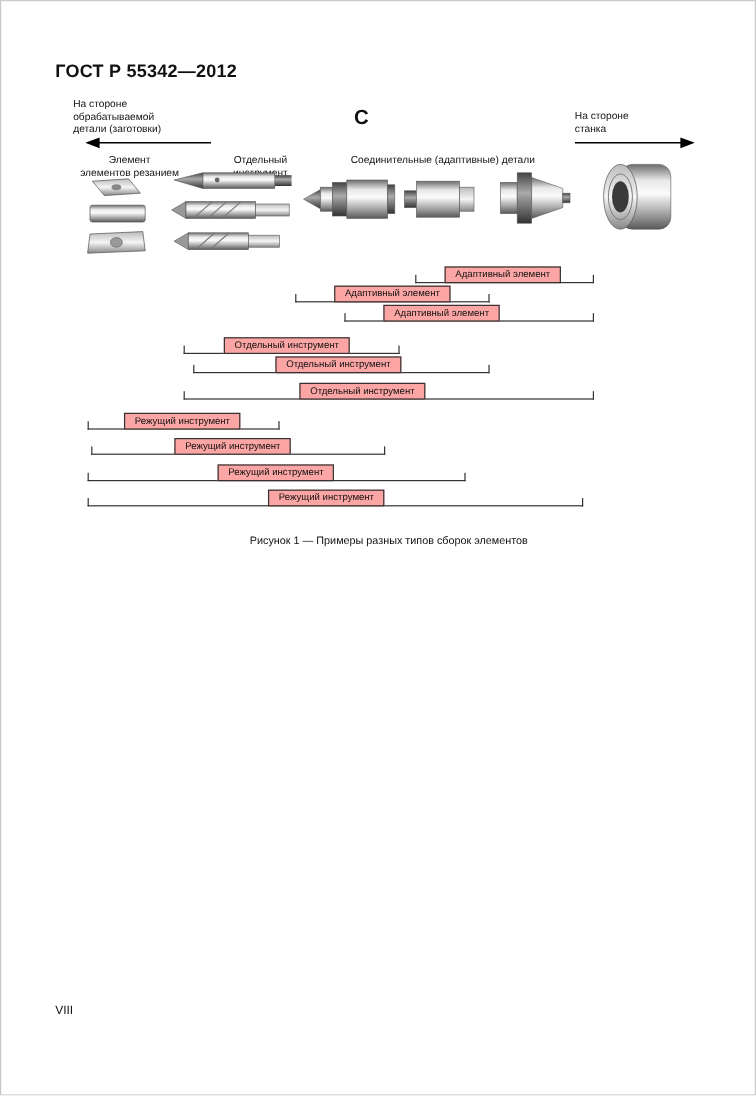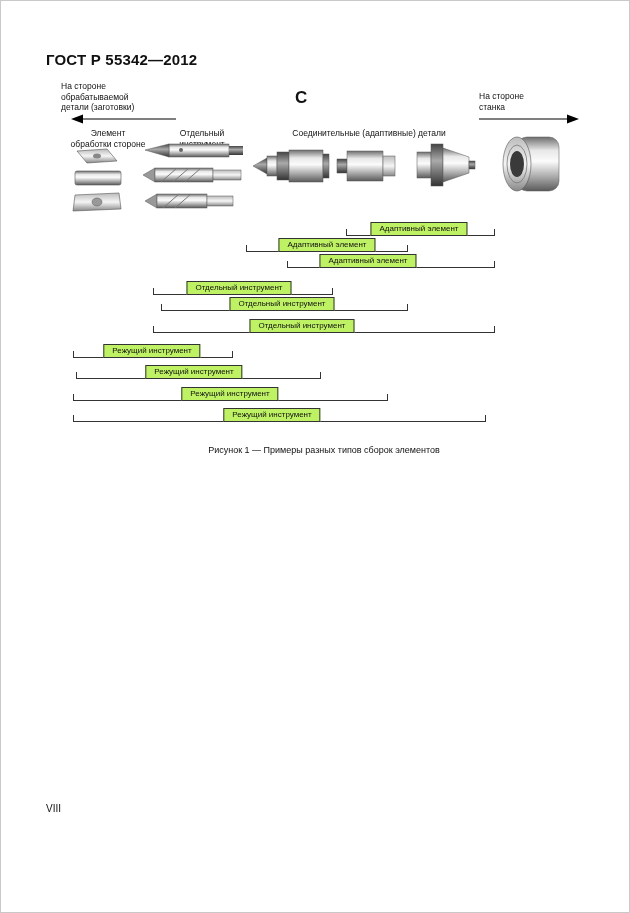--- a/index.html
+++ b/index.html
@@ -28,39 +28,39 @@
   .arrow-right { left:478px; top:112px; }
   .center-letter {
     position:absolute; left:294px; top:87px;
     font-size:17px; font-weight:bold;
   }
   .col-label {
     position:absolute; top:127px; text-align:center;
     font-size:8.5px; line-height:10.5px; white-space:pre-line;
   }
   .col-label.c1 { left:48px;  width:118px; }
-  .col-label.c2 { left:163px; width:76px;  }
+  .col-label.c2 { left:178px; width:76px;  }
   .col-label.c3 { left:270px; width:196px; }
   .tool-svg { position:absolute; }
   .bracket {
     position:absolute; height:6px;
     border-left:1px solid #333; border-right:1px solid #333; border-bottom:1px solid #333;
   }
   .blabel {
     position:absolute; bottom:-1px; transform:translateX(-50%);
-    border:1px solid #333; background:#bef264;
+    border:1px solid #333; background:#fca5a5;
     font-size:8px; line-height:10px; padding:1px 8px;
     white-space:nowrap;
   }
   .figure-caption {
     position:absolute; left:18px; right:0; top:444px;
     text-align:center; font-size:9px;
   }
   .page-number {
-    position:absolute; left:45px; top:802px;
+    position:absolute; left:45px; top:836px;
     font-size:10px;
   }
 </style>
 </head>
 <body>
 
 <svg width="0" height="0" style="position:absolute" aria-hidden="true">
   <defs>
     <linearGradient id="mv" x1="0" y1="0" x2="0" y2="1">
       <stop offset="0" stop-color="#6e6e6e"></stop>
@@ -99,21 +99,21 @@
     <div class="center-letter">С</div>
 
     <div class="side-label right">На стороне
 станка</div>
     <svg class="arrow-svg arrow-right" width="100" height="12">
       <line x1="0" y1="6" x2="90" y2="6" stroke="#000" stroke-width="1.2"></line>
       <polygon points="100,6 88,1.5 88,10.5" fill="#000"></polygon>
     </svg>
 
     <div class="col-label c1">Элемент
-обработки стороне</div>
+элементов резанием</div>
     <div class="col-label c2">Отдельный
 инструмент</div>
     <div class="col-label c3">Соединительные (адаптивные) детали</div>
 
     <svg class="tool-svg" style="left:66px;top:146px" width="62" height="70">
       <polygon points="10,4 40,2 50,14 20,16" fill="url(#ml)" stroke="#555" stroke-width="0.6"></polygon>
       <ellipse cx="30" cy="9" rx="4" ry="2.5" fill="#888"></ellipse>
       <rect x="8" y="24" width="46" height="14" rx="2" fill="url(#mv)" stroke="#555" stroke-width="0.6"></rect>
       <polygon points="8,48 52,46 54,62 6,64" fill="url(#ml)" stroke="#555" stroke-width="0.6"></polygon>
       <ellipse cx="30" cy="55" rx="5" ry="4" fill="#999" stroke="#555" stroke-width="0.5"></ellipse>

